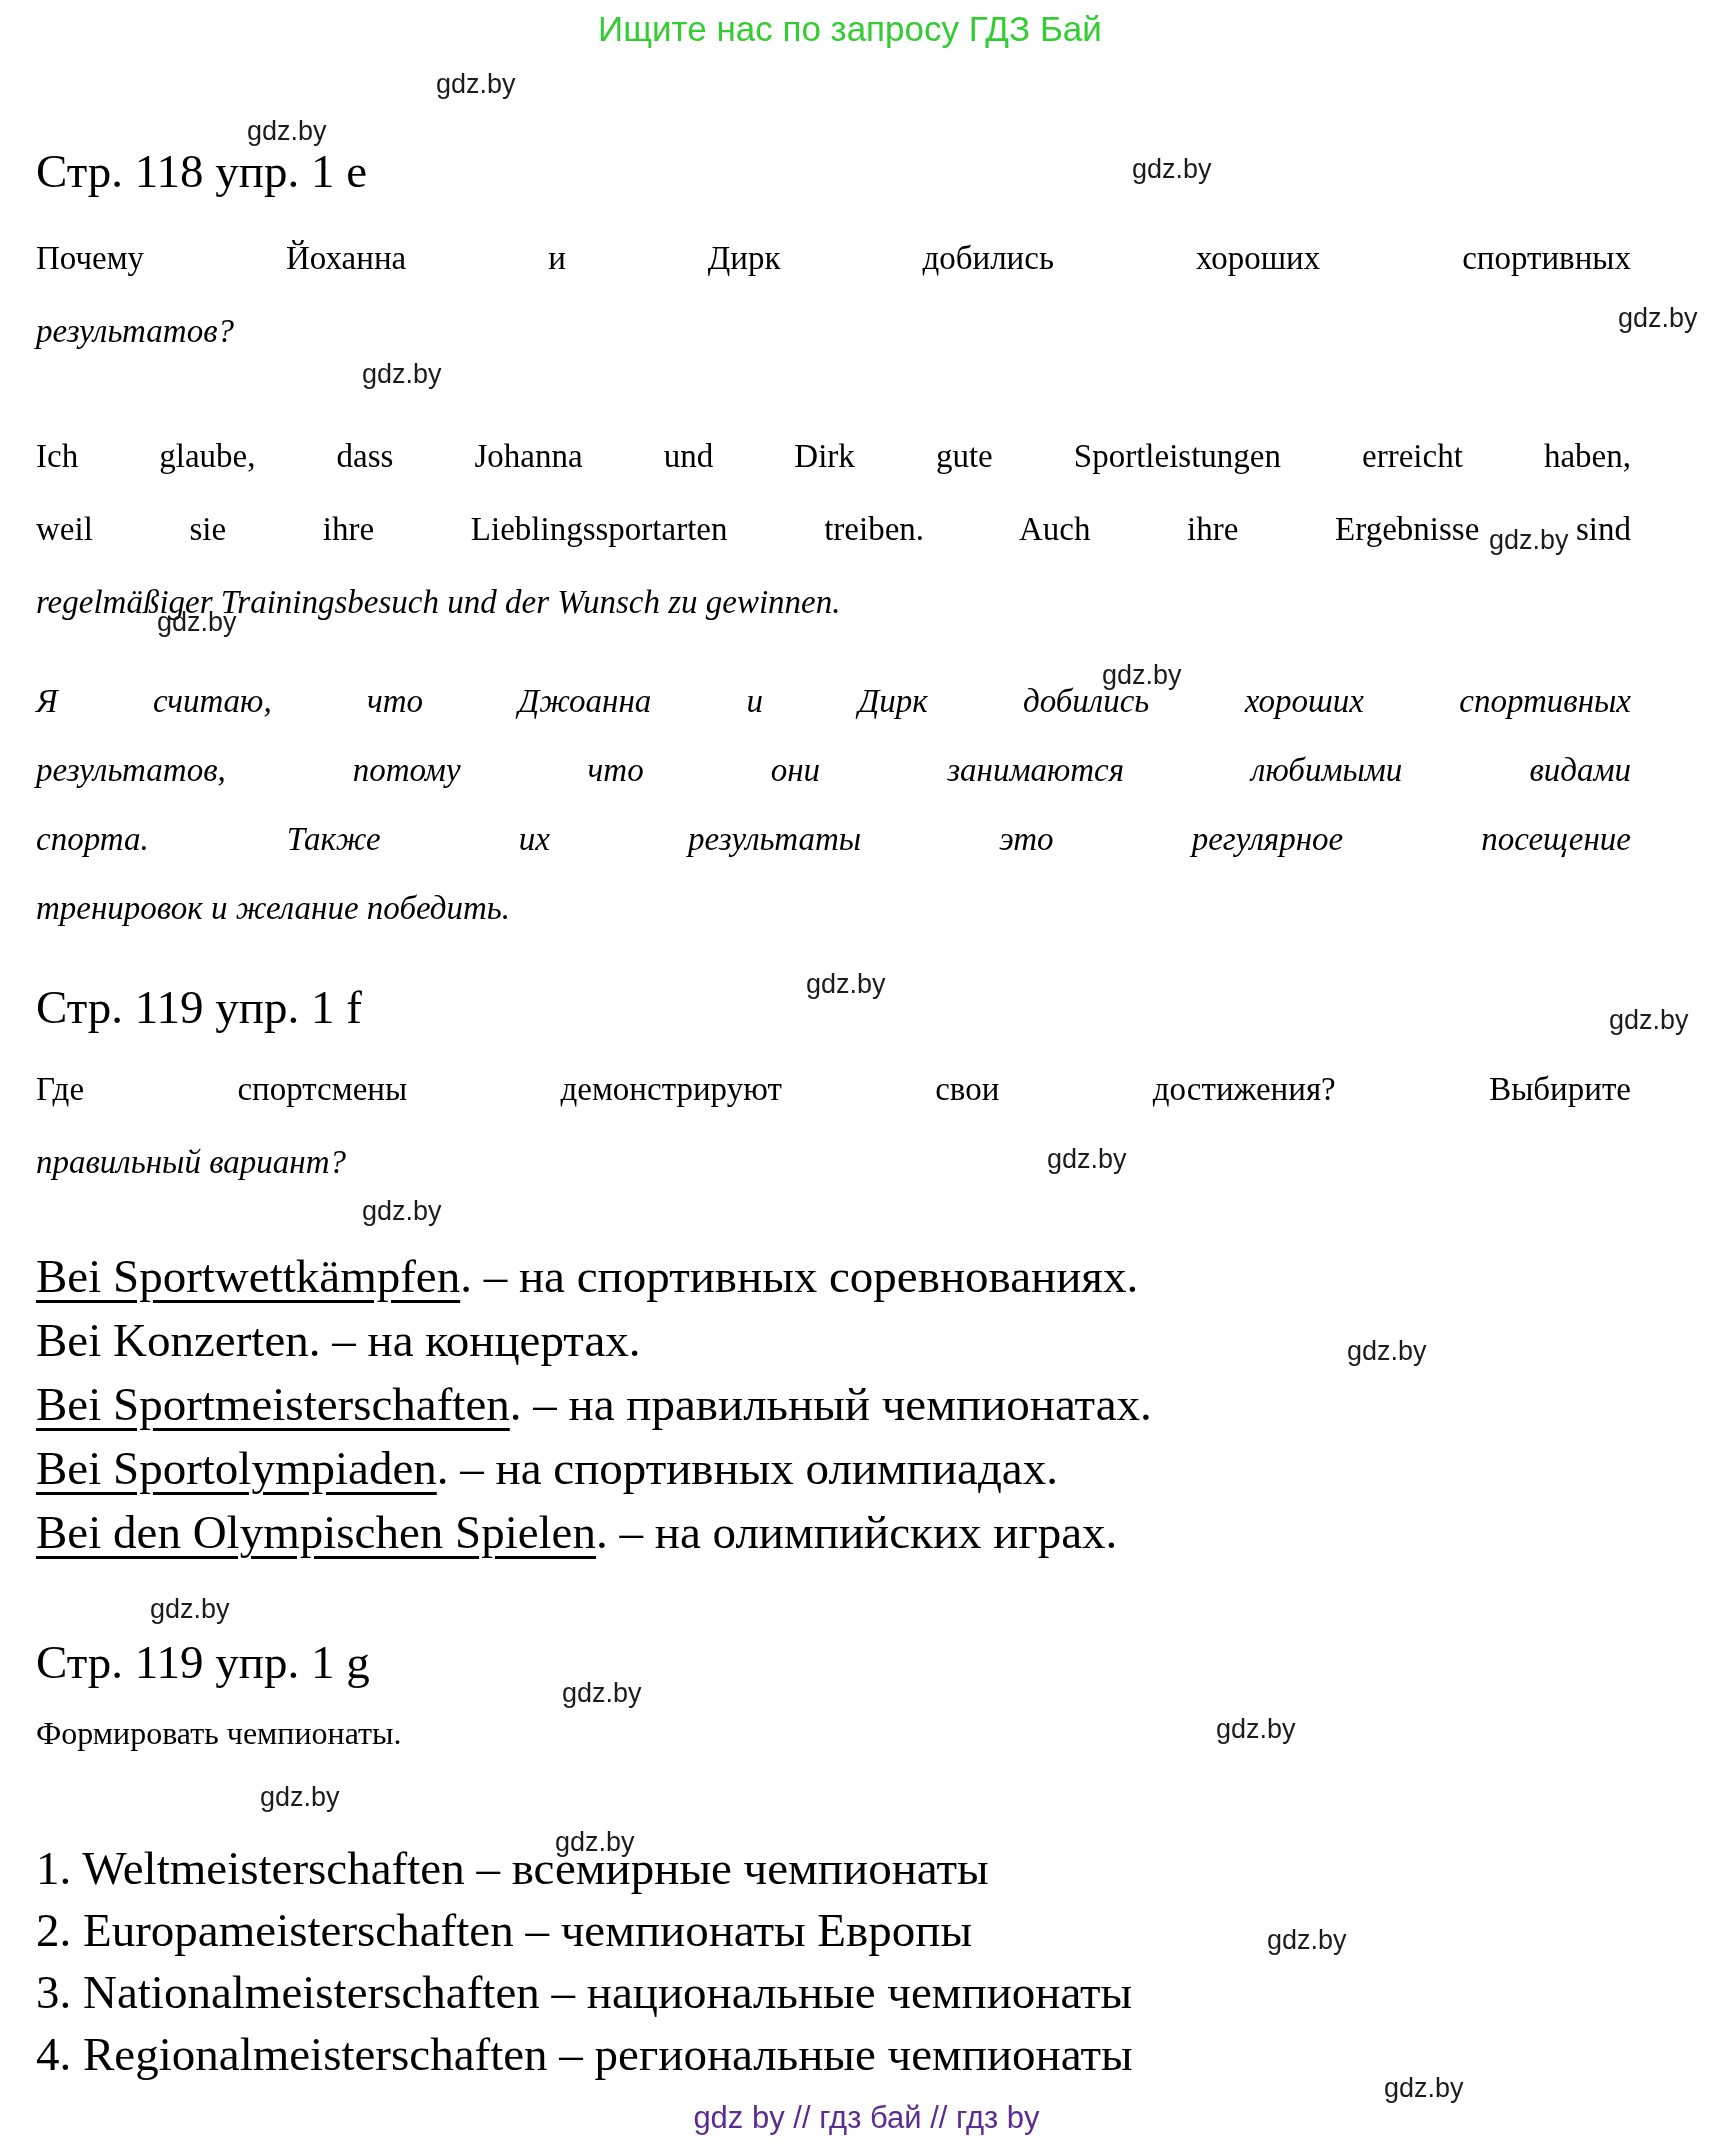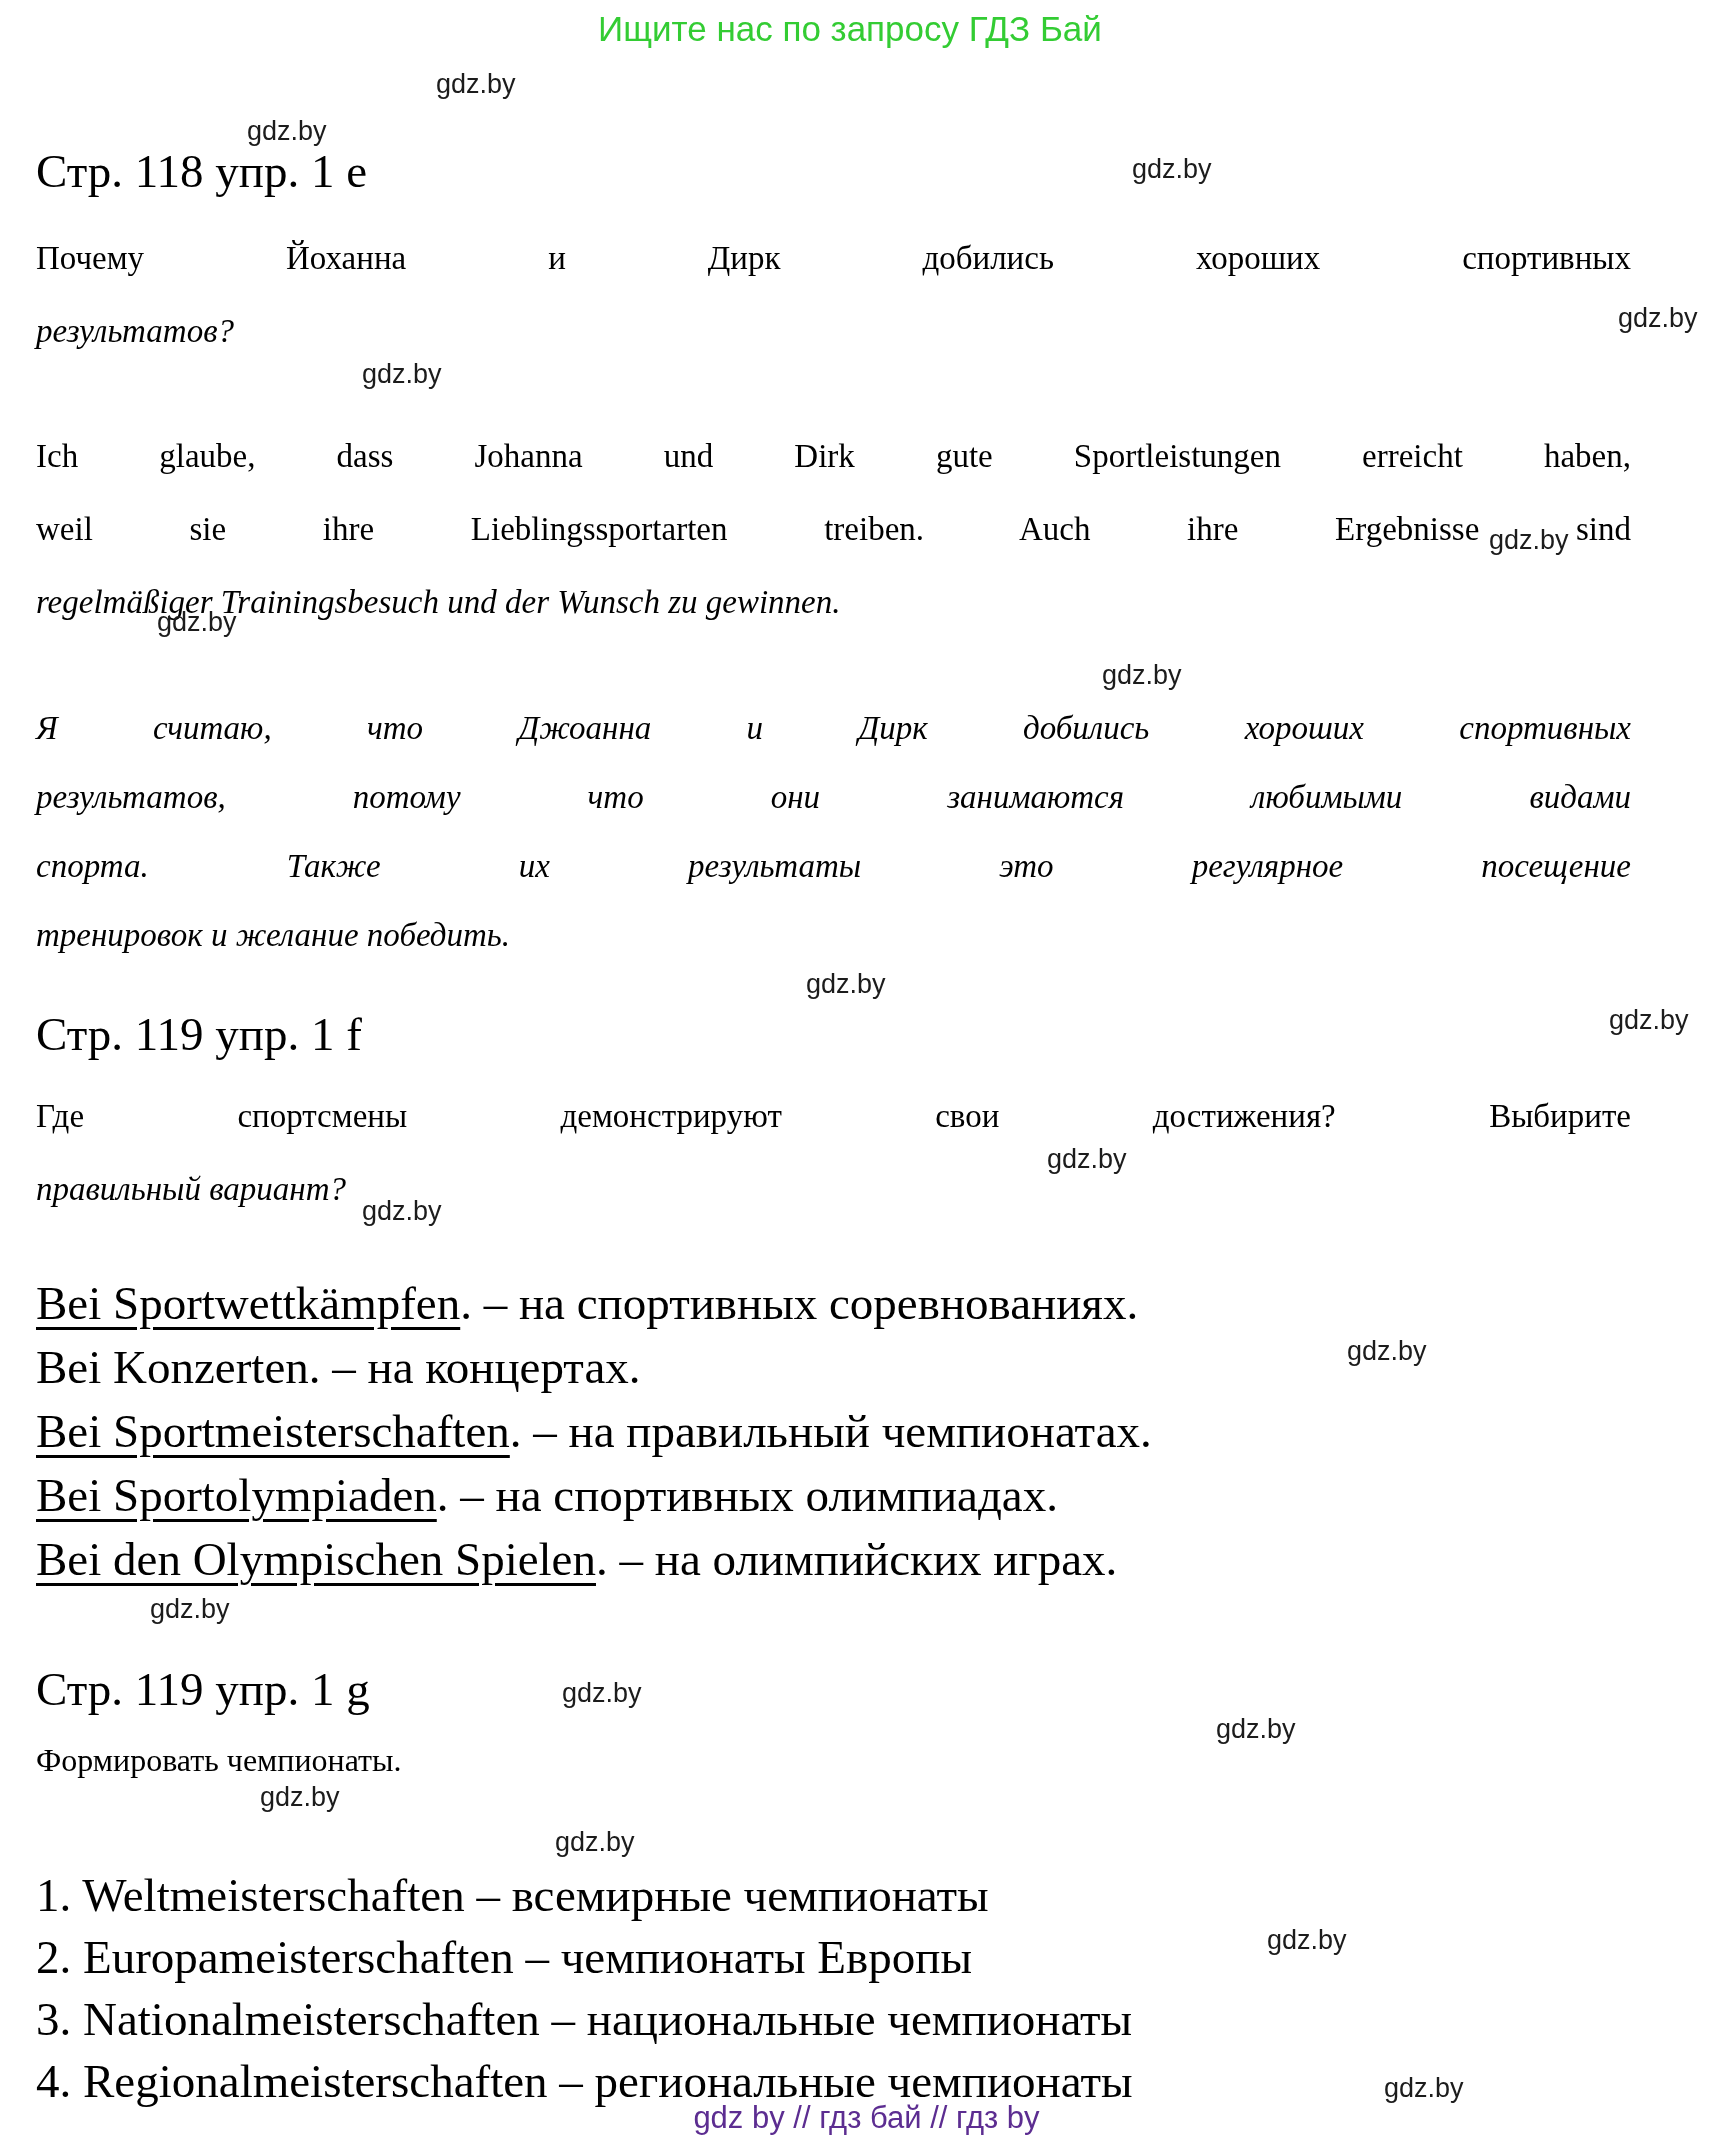--- a/index.html
+++ b/index.html
@@ -28,21 +28,21 @@
     font-weight:normal;
     font-size:47px;
     line-height:55px;
   }
   .h.m1{margin-top:95px;}
   .h.m2{margin-top:37px;}
   .h.m3{margin-top:71px;}
   .para{font-size:33px;line-height:73px;}
   .para.q1{margin-top:23px;}
   .para.de{margin-top:52px;}
-  .para.it{margin-top:55px;font-style:italic;line-height:69px;}
+  .para.it{margin-top:28px;font-style:italic;line-height:69px;}
   .para.q2{margin-top:18px;}
   .jl{text-align:justify;text-align-last:justify;}
   .ll{text-align:left;font-style:italic;}
   .options{margin-top:45px;}
   .opt{font-size:47px;line-height:64px;}
   .u{text-decoration:underline;text-decoration-thickness:2.7px;text-underline-offset:8.2px;}
   .single{margin-top:16.4px;font-size:32px;line-height:55px;}
   .numlist{margin-top:76px;}
   .nitem{font-size:47px;line-height:62px;}
   .footer{

